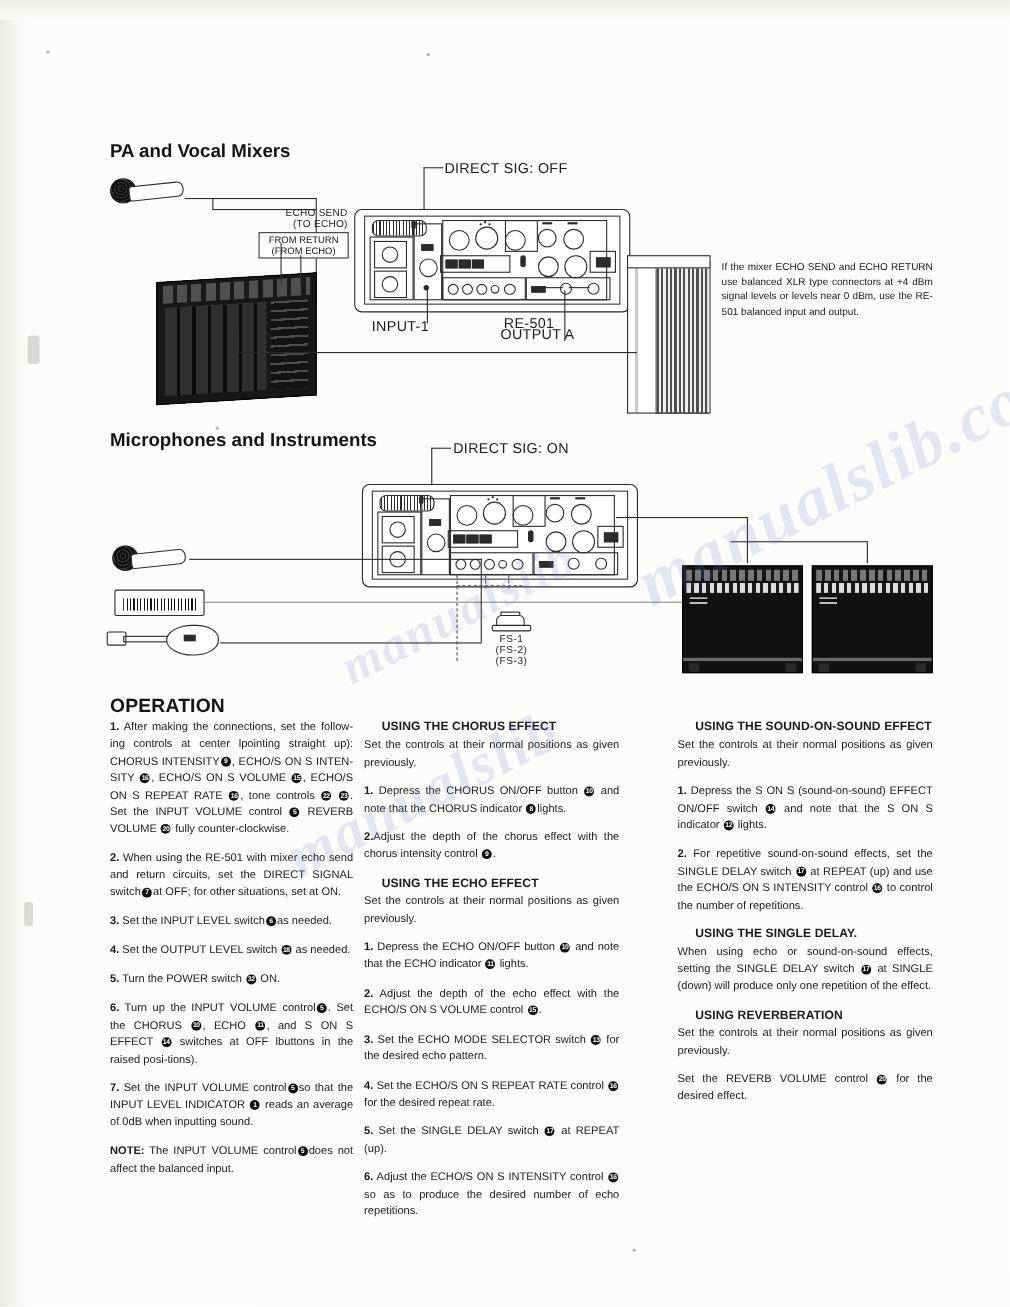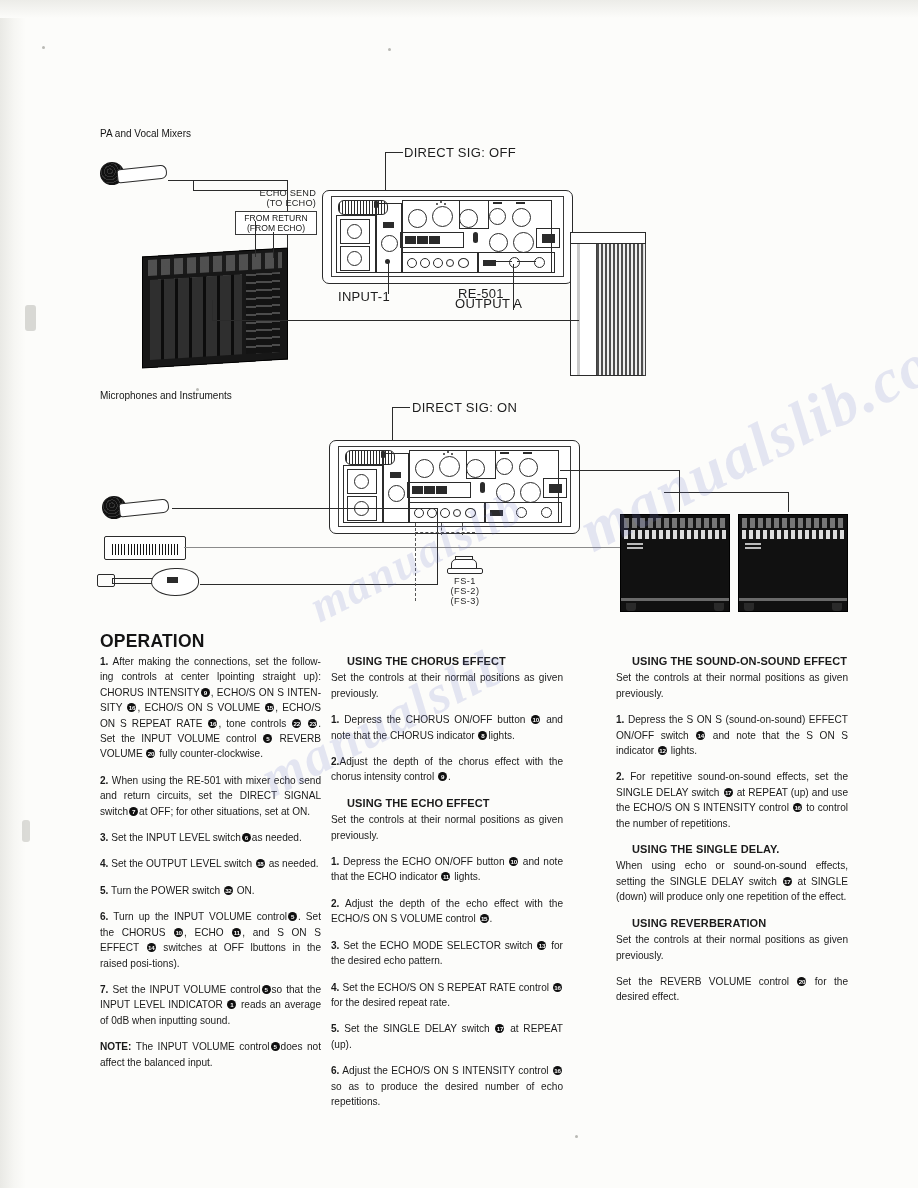--- a/index.html
+++ b/index.html
@@ -8,21 +8,21 @@
        -webkit-font-smoothing:none;}
   .page{position:absolute;inset:0;background:#fcfcfa;}
   
   .paper-edge-l{position:absolute;left:0;top:0;width:26px;height:1188px;
       background:linear-gradient(90deg,#e9e9e5 0%,#f6f6f3 55%,#fcfcfa 100%);}
   .paper-edge-t{position:absolute;left:0;top:0;width:918px;height:18px;
       background:linear-gradient(180deg,#ececE8 0%,#fcfcfa 100%);}
   .speck{position:absolute;background:#b9b9b4;border-radius:50%;}
 
   h1.sec{font-size:17.5px;font-weight:bold;letter-spacing:.2px;margin:0;}
-  h2.sub{font-size:10px;font-weight:normal;margin:0;}
+  h2.sub{font-size:17px;font-weight:bold;margin:0;}
   .lbl{font-size:9.2px;letter-spacing:.2px;color:#262626;}
   .lbl2{font-size:13px;letter-spacing:.3px;color:#1d1d1d;}
 
   
   .cn{display:inline-block;width:9px;height:9px;line-height:9px;
       border-radius:50%;background:#101010;color:#fff;font-size:6.2px;
       text-align:center;vertical-align:1px;margin:0 1px;
       font-family:"Liberation Sans",sans-serif;font-weight:bold;
       letter-spacing:-0.3px;}
 
@@ -171,20 +171,21 @@
     <div class="ln vl" style="left:212px;top:300px;height:20px;"></div>
 
     <div style="position:absolute;left:570px;top:232px;width:72px;height:142px;border:1.2px solid #2b2b2b;
                 background:linear-gradient(90deg,#fff 0 6px,#c9c9c9 6px 9px,#fff 9px 100%);"></div>
     <div style="position:absolute;left:596px;top:238px;width:48px;height:136px;border:1.2px solid #2b2b2b;
                 background:repeating-linear-gradient(90deg,#3b3b3b 0 2px,#eee 2px 4px);opacity:.9;"></div>
     <div class="rect" style="left:570px;top:232px;width:74px;height:10px;background:#fff;"></div>
     <div class="ln hl" style="left:561px;top:320px;width:18px;"></div>
 
     <div style="position:absolute;left:656px;top:236px;width:192px;font-size:9.1px;line-height:13.6px;text-align:justify;color:#1a1a1a;">
+      <p style="margin:0 0 12px 0;">If the mixer ECHO SEND and ECHO RETURN use balanced XLR type connectors at +4 dBm signal levels or levels near 0 dBm, use the RE-501 balanced input and output.</p>
     </div>
   </div>
 
   <h2 class="sub" style="position:absolute;left:100px;top:390px;">Microphones and Instruments</h2>
 
   <div>
     <div class="lbl2" style="position:absolute;left:412px;top:400px;">DIRECT SIG: ON</div>
     <div class="ln hl" style="left:392px;top:407px;width:18px;"></div>
     <div class="ln vl" style="left:392px;top:407px;height:60px;"></div>
 

